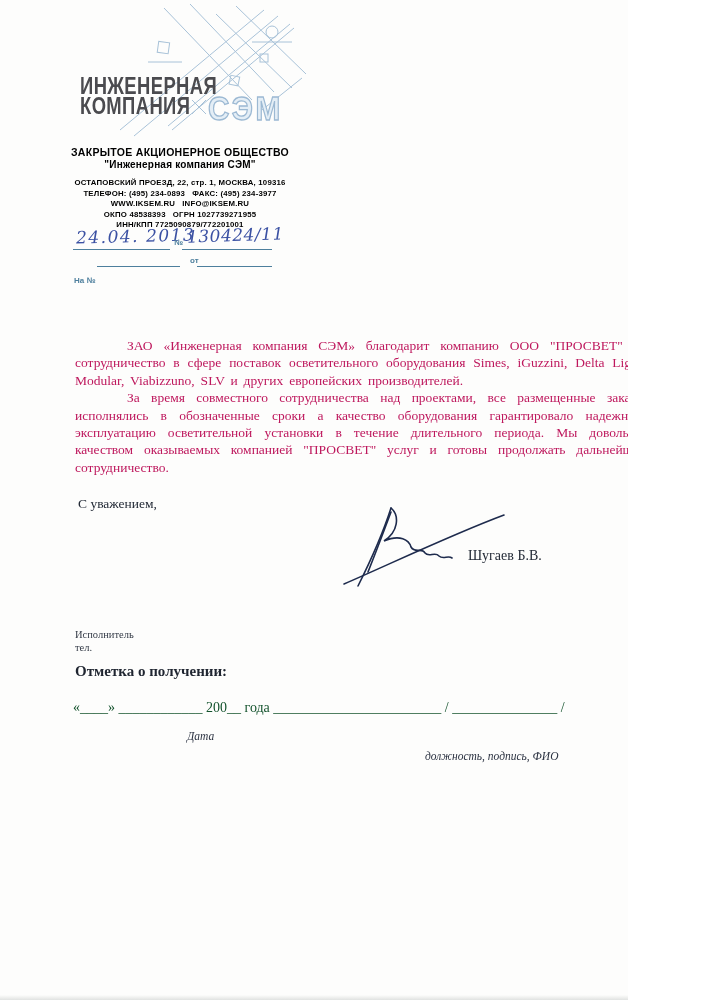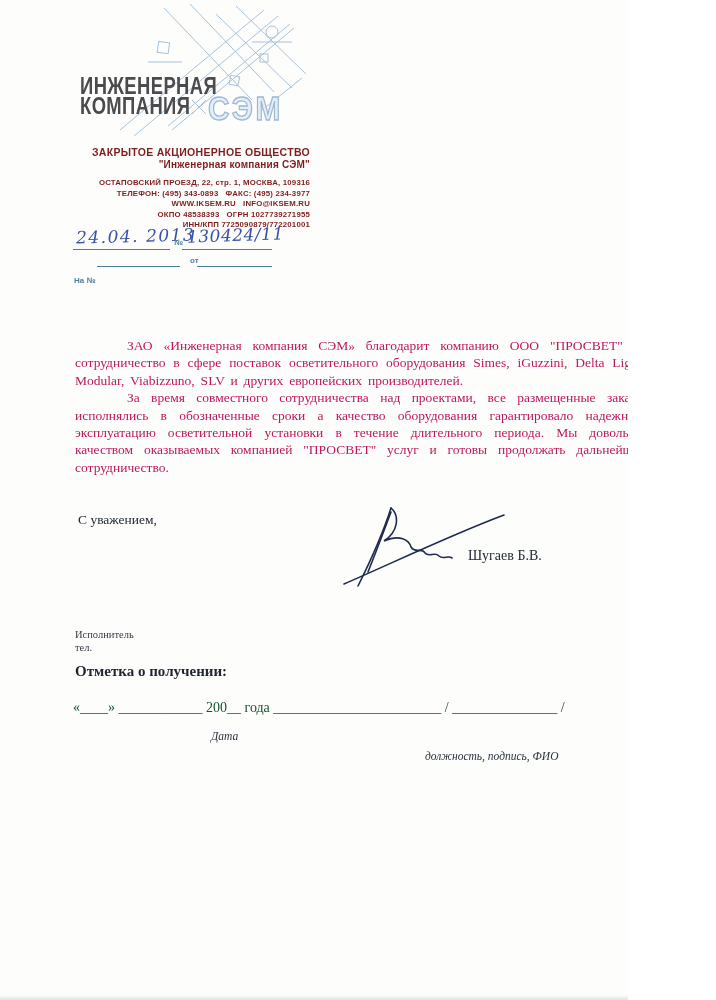--- a/index.html
+++ b/index.html
@@ -18,22 +18,22 @@
     letter-spacing:0.5px; white-space:nowrap;
   }
   .logo-sem {
     font-family:"Liberation Sans", sans-serif; font-weight:bold;
     font-size:33px; letter-spacing:3px; white-space:nowrap;
     color:#e4eef6; -webkit-text-stroke:1.3px #9cb9d3;
     transform:scaleX(0.9); transform-origin:0 50%;
   }
 
   
-  .lh-block { left:50px; width:260px; text-align:right;
-    font-family:"Liberation Sans", sans-serif; color:#7f1d1d; }
+  .lh-block { left:50px; width:260px; text-align:center;
+    font-family:"Liberation Sans", sans-serif; color:#000000; }
   .lh-org   { font-weight:bold; font-size:10.5px; letter-spacing:0.3px; line-height:13px; white-space:pre; }
   .lh-name  { font-weight:bold; font-size:10px; letter-spacing:0.2px; line-height:12px; white-space:pre; }
   .lh-line  { font-weight:bold; font-size:7.8px; letter-spacing:0.2px; line-height:10.6px; white-space:pre; }
 
   .hand { font-family:"DejaVu Serif", serif; font-style:italic;
     color:#3b51a3; white-space:nowrap; }
   .ref-underline { border-bottom:1px solid #4d7f9d; height:1px; }
   .ref-small { font-family:"Liberation Sans", sans-serif; font-weight:bold;
     font-size:8px; color:#4d7f9d; white-space:pre; }
 
@@ -85,21 +85,21 @@
     <div class="logo-line">ИНЖЕНЕРНАЯ</div>
     <div class="logo-line">КОМПАНИЯ</div>
   </div>
   <div class="abs logo-sem" style="left:208px; top:90px;">СЭМ</div>
 
   <div class="abs lh-block" style="top:146px;">
     <div class="lh-org">ЗАКРЫТОЕ АКЦИОНЕРНОЕ ОБЩЕСТВО</div>
     <div class="lh-name">"Инженерная компания СЭМ"</div>
     <div style="height:7px;"></div>
     <div class="lh-line">ОСТАПОВСКИЙ ПРОЕЗД, 22, стр. 1, МОСКВА, 109316</div>
-    <div class="lh-line">ТЕЛЕФОН: (495) 343-0893   ФАКС: (495) 234-3977</div>
+    <div class="lh-line">ТЕЛЕФОН: (495) 234-0893   ФАКС: (495) 234-3977</div>
     <div class="lh-line">WWW.IKSEM.RU   INFO@IKSEM.RU</div>
     <div class="lh-line">ОКПО 48538393   ОГРН 1027739271955</div>
     <div class="lh-line">ИНН/КПП 7725090879/772201001</div>
   </div>
 
   <div class="abs hand" style="left:76px; top:226px; font-size:17px; letter-spacing:1.5px; transform:rotate(-1.5deg);">24.04. 2013</div>
   <div class="abs ref-small" style="left:174px; top:238px;">№</div>
   <div class="abs hand" style="left:187px; top:225px; font-size:17px; letter-spacing:0.5px; transform:rotate(-2deg);">130424/11</div>
   <div class="abs ref-underline" style="left:73px; top:248px; width:97px;"></div>
   <div class="abs ref-underline" style="left:182px; top:248px; width:90px;"></div>
@@ -107,37 +107,37 @@
   <div class="abs ref-small" style="left:74px; top:256px;margin-top:20px;">На №</div>
   <div class="abs ref-underline" style="left:97px; top:265px; width:83px;"></div>
   <div class="abs ref-small" style="left:190px; top:256px;">от</div>
   <div class="abs ref-underline" style="left:197px; top:265px; width:75px;"></div>
 
   <div class="abs body-text" style="top:337px;">
     <p>ЗАО «Инженерная компания СЭМ» благодарит компанию ООО "ПРОСВЕТ" за сотрудничество в сфере поставок осветительного оборудования Simes, iGuzzini, Delta Light, Modular, Viabizzuno, SLV и других европейских производителей.</p>
     <p>За время совместного сотрудничества над проектами, все размещенные заказы исполнялись в обозначенные сроки а качество оборудования гарантировало надежную эксплуатацию осветительной установки в течение длительного периода. Мы довольны качеством оказываемых компанией "ПРОСВЕТ" услуг и готовы продолжать дальнейшее сотрудничество.</p>
   </div>
 
-  <div class="abs plain" style="left:78px; top:512px;text-align:center;">С уважением,</div>
+  <div class="abs plain" style="left:78px; top:496px;text-align:center;">С уважением,</div>
 
   <svg class="abs" style="left:338px; top:502px;" width="172" height="86" viewBox="0 0 172 86">
     <g stroke="#1e2b4d" stroke-width="1.6" fill="none" stroke-linecap="round">
       <path d="M 20 84 C 32 60, 46 28, 53 6"></path>
       <path d="M 30 70 C 38 50, 47 26, 53 10"></path>
       <path d="M 53 6 C 62 14, 60 30, 46 39 C 62 32, 71 38, 73 45 C 77 52, 84 45, 87 51 C 91 56, 97 49, 101 54 C 105 58, 110 53, 114 56"></path>
       <path d="M 6 82 C 50 63, 115 32, 166 13"></path>
     </g>
   </svg>
 
   <div class="abs sig-name" style="left:468px; top:548px;">Шугаев Б.В.</div>
 
   <div class="abs small-gray" style="left:75px; top:628px;">Исполнитель</div>
   <div class="abs small-gray" style="left:75px; top:641px;">тел.</div>
 
   <div class="abs receipt-head" style="left:75px; top:663px;text-align:center;">Отметка о получении:</div>
   <div class="abs blank-line" style="left:73px; top:700px;">«____» ____________ 200__ года ________________________ / _______________ /</div>
-  <div class="abs caption" style="left:211px; top:730px;text-align:center;">Дата</div>
+  <div class="abs caption" style="left:187px; top:730px;text-align:center;">Дата</div>
   <div class="abs caption" style="left:425px; top:730px;margin-top:20px;">должность, подпись, ФИО</div>
 
   <div class="abs page-mark" style="left:642px; top:936px;"></div>
   <div class="abs bottom-shade"></div>
 
 </div>
 
 </body></html>

